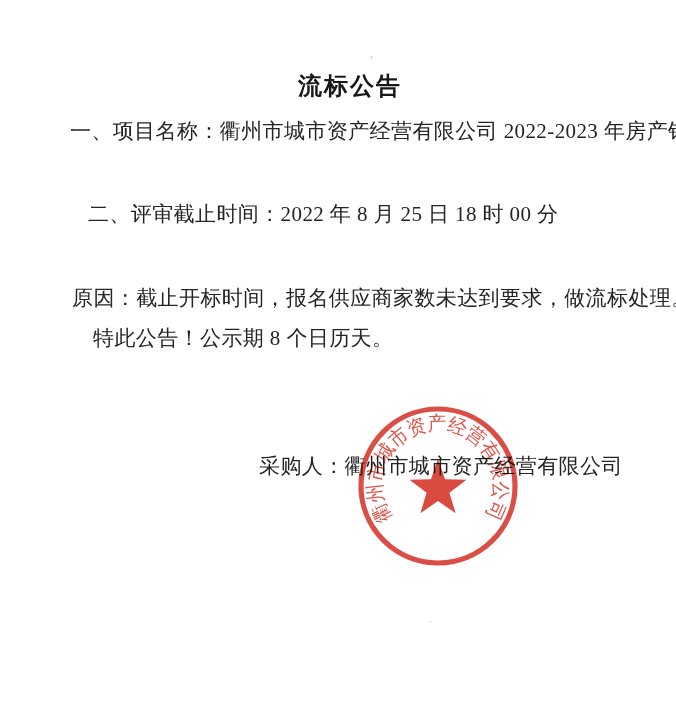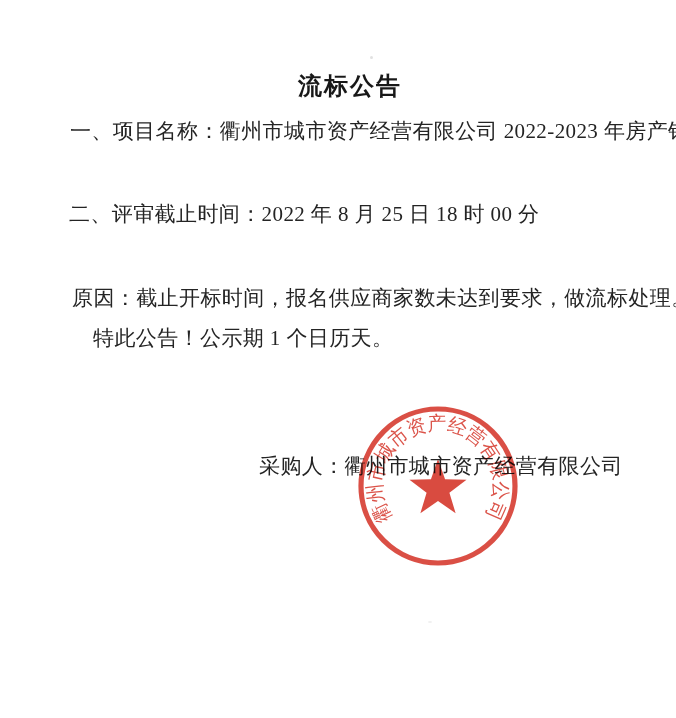--- a/index.html
+++ b/index.html
@@ -32,21 +32,21 @@
   .body-line {
     position: absolute;
     font-size: 21px;
     line-height: 1.1;
     white-space: nowrap;
     color: #242424;
     letter-spacing: 0.4px;
   }
   .l1 { left: 70px;  top: 120px; }
   .l2 { left: 71px;  top: 162px; }
-  .l3 { left: 69px;  top: 203px; }
+  .l3 { left: 88px;  top: 203px; }
   .l4 { left: 73px;  top: 246px; }
   .l5 { left: 72px;  top: 287px; }
   .l6 { left: 93px;  top: 327px; }
   .purchaser-line {
     position: absolute;
     left: 259px;
     top: 452px;
     font-size: 21px;
     white-space: nowrap;
     color: #242424;
@@ -88,21 +88,21 @@
 </head>
 <body>
 
 <div class="page">
 
   <h1 class="doc-title">流标公告</h1>
 
   <div class="body-line l1">一、项目名称：衢州市城市资产经营有限公司 2022-2023 年房产销售</div>
   <div class="body-line l3">二、评审截止时间：2022 年 8 月 25 日 18 时 00 分</div>
   <div class="body-line l5">原因：截止开标时间，报名供应商家数未达到要求，做流标处理。</div>
-  <div class="body-line l6">特此公告！公示期 1 个日历天。</div>
+  <div class="body-line l6">特此公告！公示期 8 个日历天。</div>
 
   <div class="purchaser-line">采购人：衢州市城市资产经营有限公司</div>
 
   <div class="seal">
     <svg viewBox="0 0 170 170" xmlns="http://www.w3.org/2000/svg">
       <defs>
         <path id="sealArcPath" d="M 39.1 117.1 A 56 56 0 1 1 130.9 117.1" fill="none"></path>
       </defs>
       <circle cx="85" cy="85" r="77" fill="none" stroke-width="5.2" stroke-opacity="0.88" stroke="#d5372b"></circle>
       <polygon points="85,58 92.05,78.29 113.53,78.73 96.41,91.71 102.63,112.27 85,100 67.37,112.27 73.59,91.71 56.47,78.73 77.95,78.29" fill-opacity="0.9" fill="#d5372b"></polygon>

